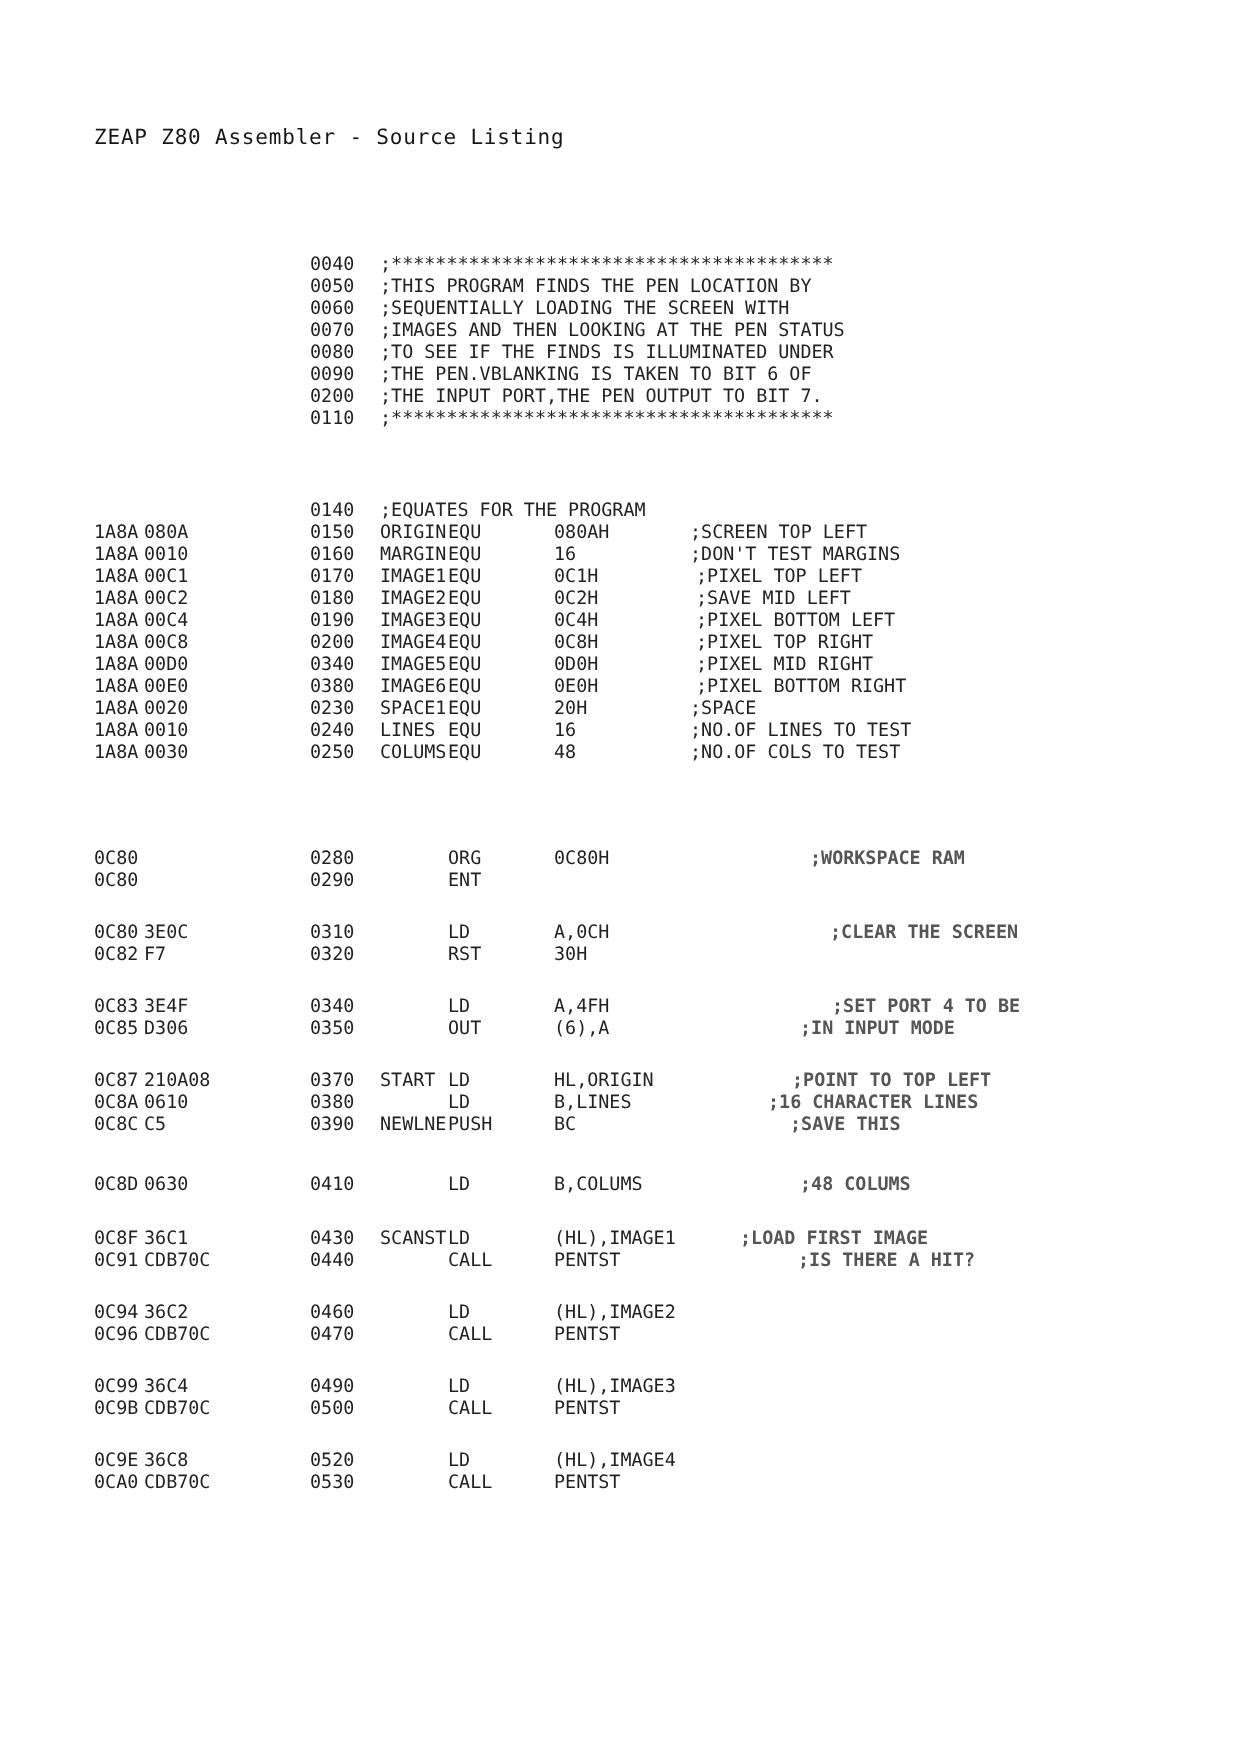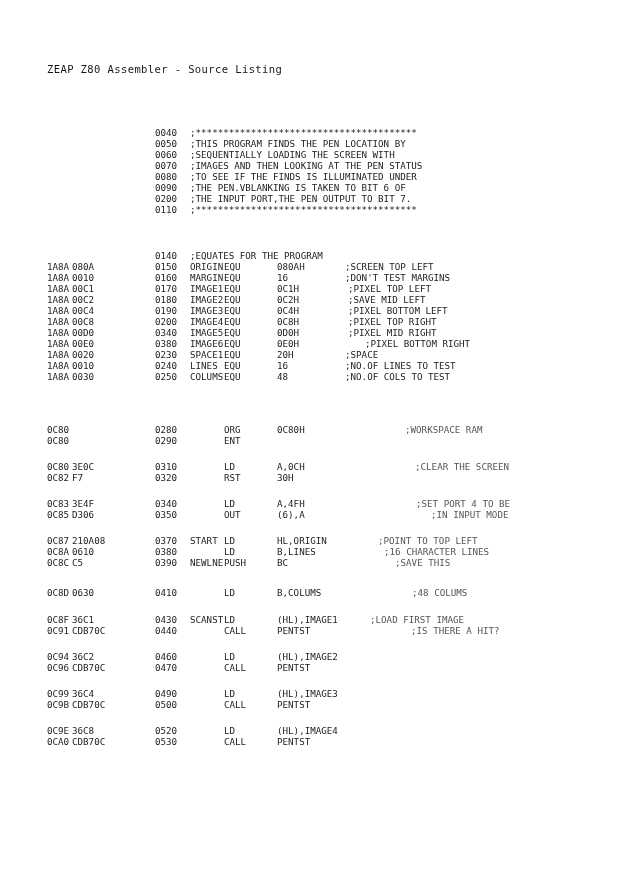--- a/index.html
+++ b/index.html
@@ -20,21 +20,21 @@
   }
   .c { position: absolute; top: 0; white-space: pre; }
   .addr  { left: 47px; }
   .code  { left: 72px; }
   .num   { left: 155px; }
   .label { left: 190px; }
   .op    { left: 224px; }
   .arg   { left: 277px; }
   .cmt   { white-space: pre; }
   .hdr   { left: 190px; }
-  .faded { color: #555; }
+  .faded { color: #555; font-weight: bold; }
 </style>
 </head>
 <body>
 
 <div class="title">ZEAP Z80 Assembler - Source Listing</div>
 
 <div>
   <div class="line" style="top:127px"><span class="c num">0040</span><span class="c hdr">;****************************************</span></div>
   <div class="line" style="top:138px"><span class="c num">0050</span><span class="c hdr">;THIS PROGRAM FINDS THE PEN LOCATION BY</span></div>
   <div class="line" style="top:149px"><span class="c num">0060</span><span class="c hdr">;SEQUENTIALLY LOADING THE SCREEN WITH</span></div>
@@ -48,44 +48,44 @@
 <div>
   <div class="line" style="top:250px"><span class="c num">0140</span><span class="c hdr">;EQUATES FOR THE PROGRAM</span></div>
 
   <div class="line" style="top:261px"><span class="c addr">1A8A</span><span class="c code">080A</span><span class="c num">0150</span><span class="c label">ORIGIN</span><span class="c op">EQU</span><span class="c arg">080AH</span><span class="c cmt" style="left:345px">;SCREEN TOP LEFT</span></div>
   <div class="line" style="top:272px"><span class="c addr">1A8A</span><span class="c code">0010</span><span class="c num">0160</span><span class="c label">MARGIN</span><span class="c op">EQU</span><span class="c arg">16</span><span class="c cmt" style="left:345px">;DON'T TEST MARGINS</span></div>
   <div class="line" style="top:283px"><span class="c addr">1A8A</span><span class="c code">00C1</span><span class="c num">0170</span><span class="c label">IMAGE1</span><span class="c op">EQU</span><span class="c arg">0C1H</span><span class="c cmt" style="left:348px">;PIXEL TOP LEFT</span></div>
   <div class="line" style="top:294px"><span class="c addr">1A8A</span><span class="c code">00C2</span><span class="c num">0180</span><span class="c label">IMAGE2</span><span class="c op">EQU</span><span class="c arg">0C2H</span><span class="c cmt" style="left:348px">;SAVE MID LEFT</span></div>
   <div class="line" style="top:305px"><span class="c addr">1A8A</span><span class="c code">00C4</span><span class="c num">0190</span><span class="c label">IMAGE3</span><span class="c op">EQU</span><span class="c arg">0C4H</span><span class="c cmt" style="left:348px">;PIXEL BOTTOM LEFT</span></div>
   <div class="line" style="top:316px"><span class="c addr">1A8A</span><span class="c code">00C8</span><span class="c num">0200</span><span class="c label">IMAGE4</span><span class="c op">EQU</span><span class="c arg">0C8H</span><span class="c cmt" style="left:348px">;PIXEL TOP RIGHT</span></div>
   <div class="line" style="top:327px"><span class="c addr">1A8A</span><span class="c code">00D0</span><span class="c num">0340</span><span class="c label">IMAGE5</span><span class="c op">EQU</span><span class="c arg">0D0H</span><span class="c cmt" style="left:348px">;PIXEL MID RIGHT</span></div>
-  <div class="line" style="top:338px"><span class="c addr">1A8A</span><span class="c code">00E0</span><span class="c num">0380</span><span class="c label">IMAGE6</span><span class="c op">EQU</span><span class="c arg">0E0H</span><span class="c cmt" style="left:365px">;PIXEL BOTTOM RIGHT</span></div>
+  <div class="line" style="top:338px"><span class="c addr">1A8A</span><span class="c code">00E0</span><span class="c num">0380</span><span class="c label">IMAGE6</span><span class="c op">EQU</span><span class="c arg">0E0H</span><span class="c cmt" style="left:348px">;PIXEL BOTTOM RIGHT</span></div>
   <div class="line" style="top:349px"><span class="c addr">1A8A</span><span class="c code">0020</span><span class="c num">0230</span><span class="c label">SPACE1</span><span class="c op">EQU</span><span class="c arg">20H</span><span class="c cmt" style="left:345px">;SPACE</span></div>
   <div class="line" style="top:360px"><span class="c addr">1A8A</span><span class="c code">0010</span><span class="c num">0240</span><span class="c label">LINES</span><span class="c op">EQU</span><span class="c arg">16</span><span class="c cmt" style="left:345px">;NO.OF LINES TO TEST</span></div>
   <div class="line" style="top:371px"><span class="c addr">1A8A</span><span class="c code">0030</span><span class="c num">0250</span><span class="c label">COLUMS</span><span class="c op">EQU</span><span class="c arg">48</span><span class="c cmt" style="left:345px">;NO.OF COLS TO TEST</span></div>
 </div>
 
 <div>
   <div class="line" style="top:424px"><span class="c addr">0C80</span><span class="c code"></span><span class="c num">0280</span><span class="c label"></span><span class="c op">ORG</span><span class="c arg">0C80H</span><span class="c cmt faded" style="left:405px">;WORKSPACE RAM</span></div>
   <div class="line" style="top:435px"><span class="c addr">0C80</span><span class="c code"></span><span class="c num">0290</span><span class="c label"></span><span class="c op">ENT</span><span class="c arg"></span><span class="c cmt" style="left:405px"></span></div>
 
   <div class="line" style="top:461px"><span class="c addr">0C80</span><span class="c code">3E0C</span><span class="c num">0310</span><span class="c label"></span><span class="c op">LD</span><span class="c arg">A,0CH</span><span class="c cmt faded" style="left:415px">;CLEAR THE SCREEN</span></div>
   <div class="line" style="top:472px"><span class="c addr">0C82</span><span class="c code">F7</span><span class="c num">0320</span><span class="c label"></span><span class="c op">RST</span><span class="c arg">30H</span><span class="c cmt" style="left:415px"></span></div>
 
   <div class="line" style="top:498px"><span class="c addr">0C83</span><span class="c code">3E4F</span><span class="c num">0340</span><span class="c label"></span><span class="c op">LD</span><span class="c arg">A,4FH</span><span class="c cmt faded" style="left:416px">;SET PORT 4 TO BE</span></div>
-  <div class="line" style="top:509px"><span class="c addr">0C85</span><span class="c code">D306</span><span class="c num">0350</span><span class="c label"></span><span class="c op">OUT</span><span class="c arg">(6),A</span><span class="c cmt faded" style="left:431px">;IN INPUT MODE</span></div>
+  <div class="line" style="top:509px"><span class="c addr">0C85</span><span class="c code">D306</span><span class="c num">0350</span><span class="c label"></span><span class="c op">OUT</span><span class="c arg">(6),A</span><span class="c cmt faded" style="left:400px">;IN INPUT MODE</span></div>
 
-  <div class="line" style="top:535px"><span class="c addr">0C87</span><span class="c code">210A08</span><span class="c num">0370</span><span class="c label">START</span><span class="c op">LD</span><span class="c arg">HL,ORIGIN</span><span class="c cmt faded" style="left:378px">;POINT TO TOP LEFT</span></div>
+  <div class="line" style="top:535px"><span class="c addr">0C87</span><span class="c code">210A08</span><span class="c num">0370</span><span class="c label">START</span><span class="c op">LD</span><span class="c arg">HL,ORIGIN</span><span class="c cmt faded" style="left:396px">;POINT TO TOP LEFT</span></div>
   <div class="line" style="top:546px"><span class="c addr">0C8A</span><span class="c code">0610</span><span class="c num">0380</span><span class="c label"></span><span class="c op">LD</span><span class="c arg">B,LINES</span><span class="c cmt faded" style="left:384px">;16 CHARACTER LINES</span></div>
   <div class="line" style="top:557px"><span class="c addr">0C8C</span><span class="c code">C5</span><span class="c num">0390</span><span class="c label">NEWLNE</span><span class="c op">PUSH</span><span class="c arg">BC</span><span class="c cmt faded" style="left:395px">;SAVE THIS</span></div>
 
-  <div class="line" style="top:587px"><span class="c addr">0C8D</span><span class="c code">0630</span><span class="c num">0410</span><span class="c label"></span><span class="c op">LD</span><span class="c arg">B,COLUMS</span><span class="c cmt faded" style="left:412px">;48 COLUMS</span></div>
+  <div class="line" style="top:587px"><span class="c addr">0C8D</span><span class="c code">0630</span><span class="c num">0410</span><span class="c label"></span><span class="c op">LD</span><span class="c arg">B,COLUMS</span><span class="c cmt faded" style="left:400px">;48 COLUMS</span></div>
 
   <div class="line" style="top:614px"><span class="c addr">0C8F</span><span class="c code">36C1</span><span class="c num">0430</span><span class="c label">SCANST</span><span class="c op">LD</span><span class="c arg">(HL),IMAGE1</span><span class="c cmt faded" style="left:370px">;LOAD FIRST IMAGE</span></div>
-  <div class="line" style="top:625px"><span class="c addr">0C91</span><span class="c code">CDB70C</span><span class="c num">0440</span><span class="c label"></span><span class="c op">CALL</span><span class="c arg">PENTST</span><span class="c cmt faded" style="left:411px">;IS THERE A HIT?</span></div>
+  <div class="line" style="top:625px"><span class="c addr">0C91</span><span class="c code">CDB70C</span><span class="c num">0440</span><span class="c label"></span><span class="c op">CALL</span><span class="c arg">PENTST</span><span class="c cmt faded" style="left:399px">;IS THERE A HIT?</span></div>
 
   <div class="line" style="top:651px"><span class="c addr">0C94</span><span class="c code">36C2</span><span class="c num">0460</span><span class="c label"></span><span class="c op">LD</span><span class="c arg">(HL),IMAGE2</span><span class="c cmt" style="left:405px"></span></div>
   <div class="line" style="top:662px"><span class="c addr">0C96</span><span class="c code">CDB70C</span><span class="c num">0470</span><span class="c label"></span><span class="c op">CALL</span><span class="c arg">PENTST</span><span class="c cmt" style="left:405px"></span></div>
 
   <div class="line" style="top:688px"><span class="c addr">0C99</span><span class="c code">36C4</span><span class="c num">0490</span><span class="c label"></span><span class="c op">LD</span><span class="c arg">(HL),IMAGE3</span><span class="c cmt" style="left:405px"></span></div>
   <div class="line" style="top:699px"><span class="c addr">0C9B</span><span class="c code">CDB70C</span><span class="c num">0500</span><span class="c label"></span><span class="c op">CALL</span><span class="c arg">PENTST</span><span class="c cmt" style="left:405px"></span></div>
 
   <div class="line" style="top:725px"><span class="c addr">0C9E</span><span class="c code">36C8</span><span class="c num">0520</span><span class="c label"></span><span class="c op">LD</span><span class="c arg">(HL),IMAGE4</span><span class="c cmt" style="left:405px"></span></div>
   <div class="line" style="top:736px"><span class="c addr">0CA0</span><span class="c code">CDB70C</span><span class="c num">0530</span><span class="c label"></span><span class="c op">CALL</span><span class="c arg">PENTST</span><span class="c cmt" style="left:405px"></span></div>
 </div>

